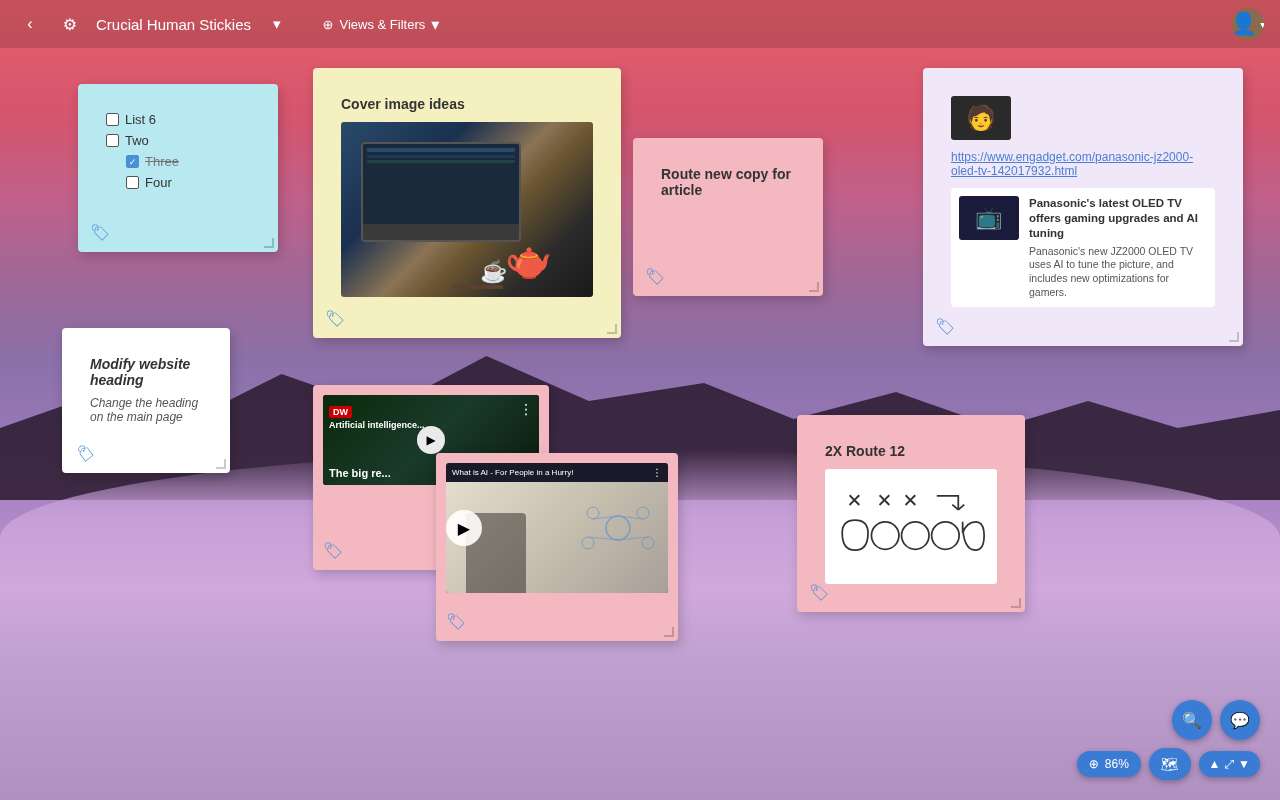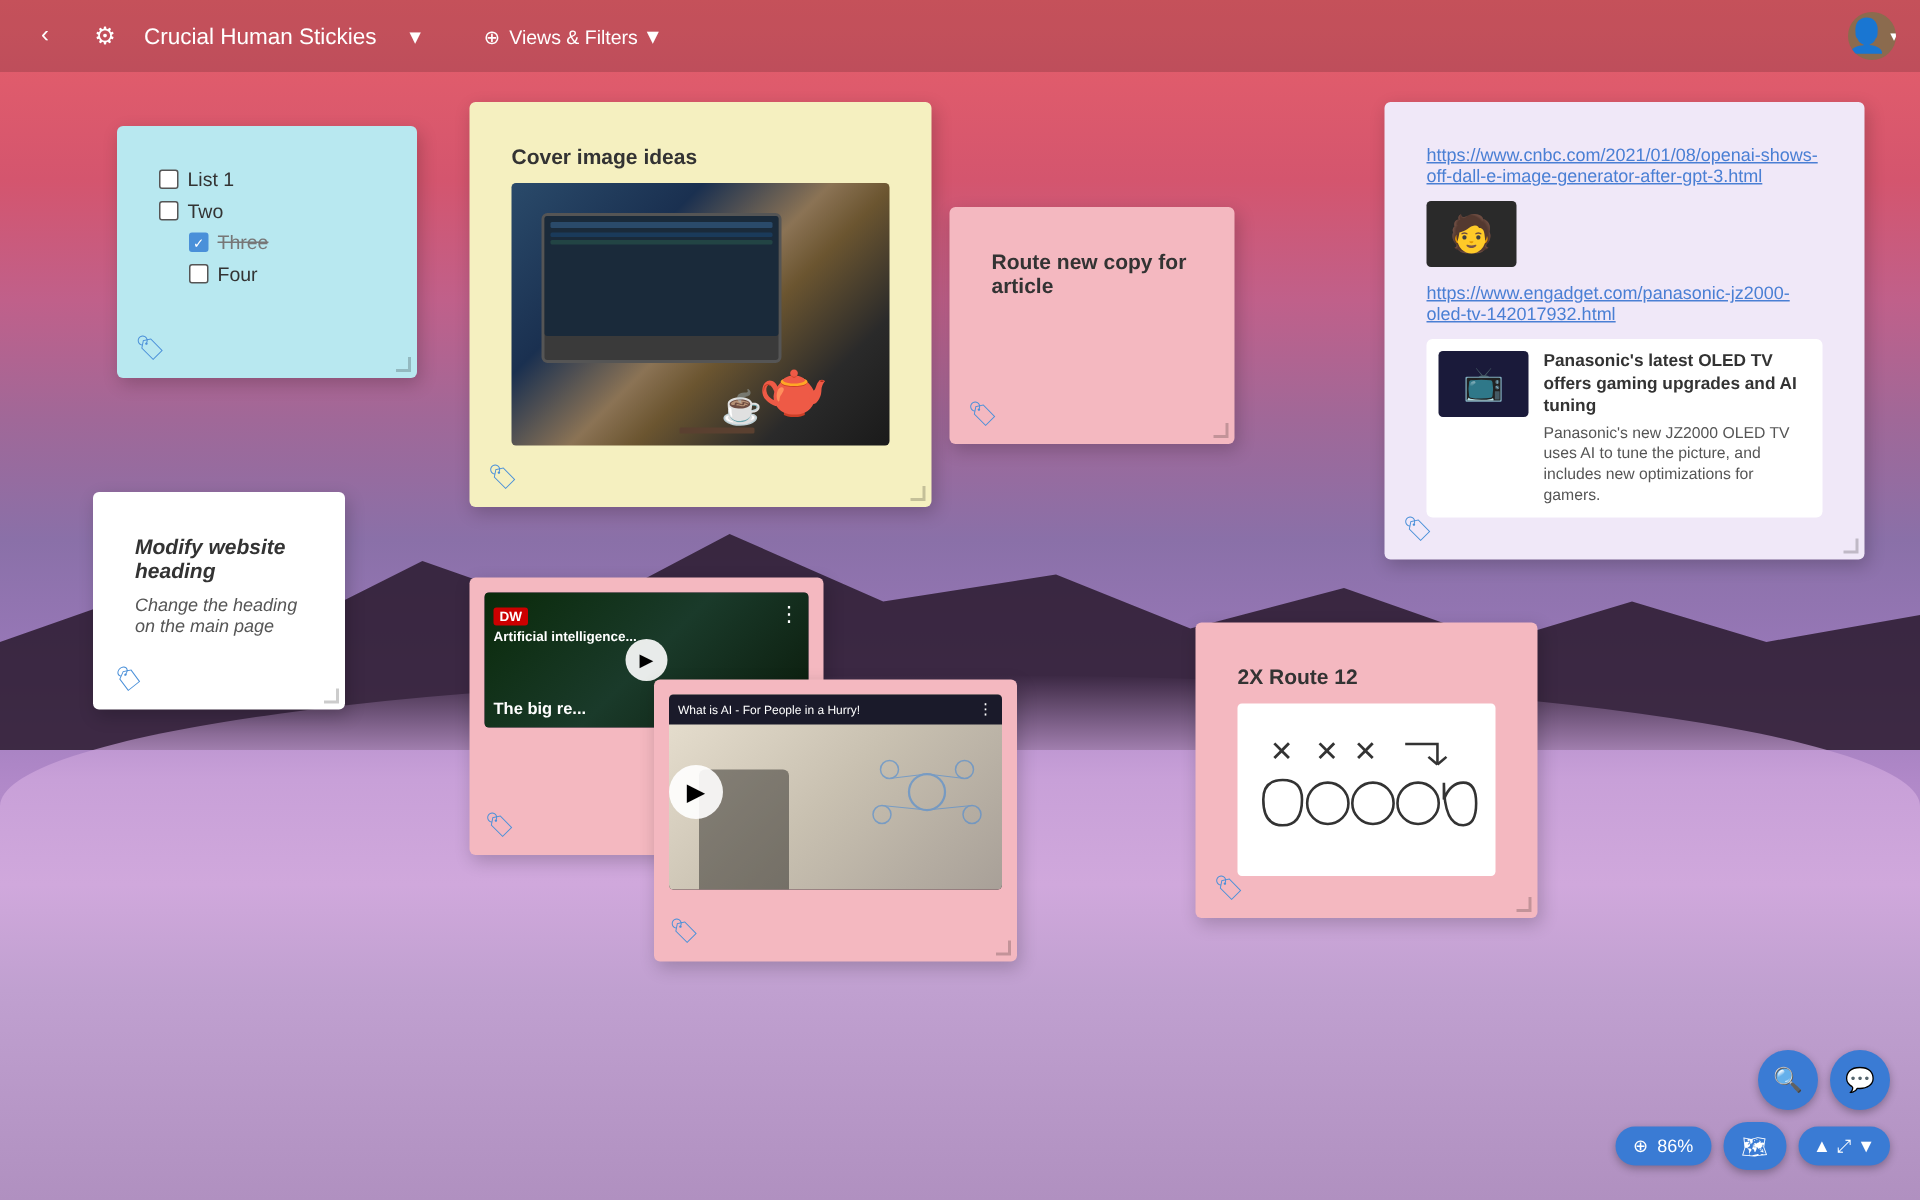--- a/index.html
+++ b/index.html
@@ -520,21 +520,21 @@
   </div>
   <div class="topbar-avatar">
     <span style="font-size:22px;">👤</span>
     <span style="color:white; font-size:10px; margin-left:2px;">▾</span>
   </div>
 </div>
 
 <div class="sticky sticky-checklist">
   <div class="checklist-item">
     <div class="check-box"></div>
-    <span>List 1</span>
+    <span>List 6</span>
   </div>
   <div class="checklist-item">
     <div class="check-box"></div>
     <span>Two</span>
   </div>
   <div class="checklist-item indent checked">
     <div class="check-box checked">✓</div>
     <span style="text-decoration:line-through; color:#777;">Three</span>
   </div>
   <div class="checklist-item indent">
@@ -566,21 +566,20 @@
   <div class="sticky-resize"></div>
 </div>
 
 <div class="sticky sticky-create">
   <div class="sticky-create-title">Route new copy for article</div>
   <span class="sticky-tag" style="color:#4a90d9;">🏷</span>
   <div class="sticky-resize"></div>
 </div>
 
 <div class="sticky sticky-links">
-  <a class="sticky-link">https://www.cnbc.com/2021/01/08/openai-shows-off-dall-e-image-generator-after-gpt-3.html</a>
   <div style="display:flex; align-items:center; gap:8px; margin-bottom:10px;">
     <div class="elon-avatar" style="font-size:24px;">🧑</div>
   </div>
   <a class="sticky-link">https://www.engadget.com/panasonic-jz2000-oled-tv-142017932.html</a>
   <div class="sticky-link-card">
     <div class="link-thumb" style="background:#1a1a3a; font-size:22px;">📺</div>
     <div class="link-info">
       <div class="link-title">Panasonic's latest OLED TV offers gaming upgrades and AI tuning</div>
       <div class="link-desc">Panasonic's new JZ2000 OLED TV uses AI to tune the picture, and includes new optimizations for gamers.</div>
     </div>

